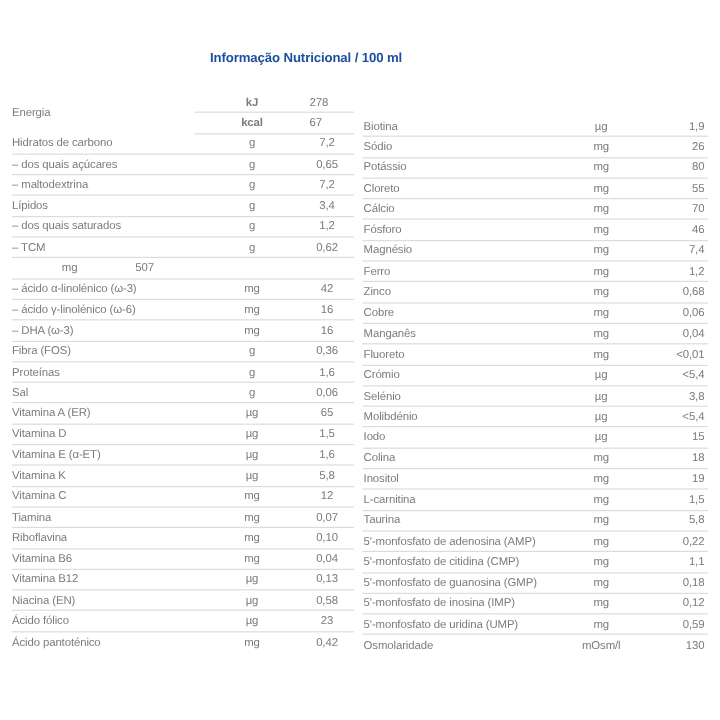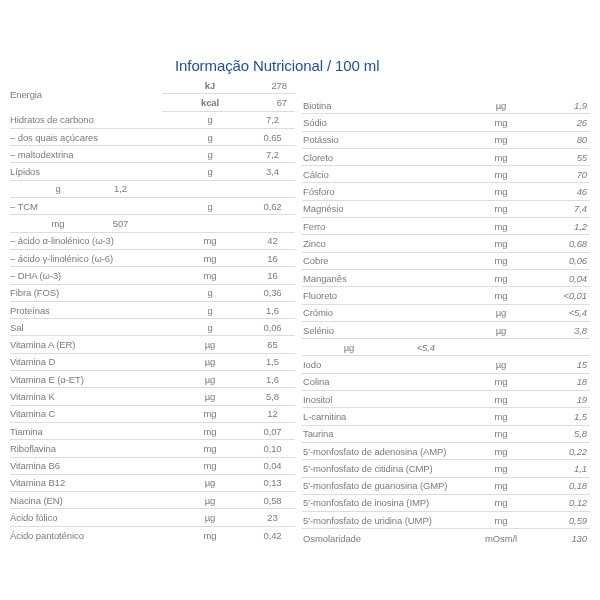--- a/index.html
+++ b/index.html
@@ -11,23 +11,23 @@
   .page {
     position: relative;
     width: 600px;
     height: 600px;
     background: #ffffff;
     overflow: hidden;
   }
   .title {
     position: absolute;
     left: 175px;
-    top: 57px;
-    font-size: 15px;
-    font-weight: normal;
+    top: 43px;
+    font-size: 11px;
+    font-weight: bold;
     color: #1d4e9e;
     letter-spacing: -0.1px;
     white-space: nowrap;
   }
   .table {
     position: absolute;
     font-size: 9.5px;
     color: #7b7b7b;
     letter-spacing: -0.1px;
   }
@@ -46,38 +46,38 @@
   .cell { white-space: nowrap; overflow: visible; }
 
   
   .table-left .cell.label { width: 152px; }
   .table-left .cell.unit  { width: 96px; text-align: center; }
   .table-left .cell.value { width: 37px; text-align: center; padding-right: 8px; box-sizing: border-box; }
 
   
   .table-right .cell.label { width: 152px; padding-left: 1px; box-sizing: border-box; }
   .table-right .cell.unit  { width: 94px; text-align: center; }
-  .table-right .cell.value { width: 42px; text-align: right; padding-right: 3px; box-sizing: border-box; font-style: italic; }
+  .table-right .cell.value { width: 42px; text-align: right; padding-right: 3px; box-sizing: border-box; }
 
   
   .energia-row {
     display: flex;
     align-items: center;
   }
   .energia-row .cell.label { width: 152px; }
   .energia-sub { width: 133px; }
   .energia-sub .subrow {
     display: flex;
     align-items: center;
     height: 17.3px;
     box-sizing: border-box;
     border-bottom: 1px solid #dcdcdc;
   }
   .energia-sub .subrow .cell.unit  { width: 96px; text-align: center; font-weight: bold; }
-  .energia-sub .subrow .cell.value { width: 37px; text-align: right; padding-right: 8px; box-sizing: border-box; }
+  .energia-sub .subrow .cell.value { width: 37px; text-align: left; padding-right: 8px; box-sizing: border-box; }
 </style>
 </head>
 <body>
 
 <div class="page">
 
   <div class="title">Informação Nutricional / 100 ml</div>
 
   <div class="table table-left" id="left-table">
     <div class="energia-row">
@@ -108,20 +108,21 @@
         <span class="cell label">– maltodextrina</span>
         <span class="cell unit">g</span>
         <span class="cell value">7,2</span>
       </div>
       <div class="row">
         <span class="cell label">Lípidos</span>
         <span class="cell unit">g</span>
         <span class="cell value">3,4</span>
       </div>
       <div class="row">
+        <span class="cell label">– dos quais saturados</span>
         <span class="cell unit">g</span>
         <span class="cell value">1,2</span>
       </div>
       <div class="row">
         <span class="cell label">– TCM</span>
         <span class="cell unit">g</span>
         <span class="cell value">0,62</span>
       </div>
       <div class="row">
         <span class="cell unit">mg</span>
@@ -285,20 +286,21 @@
         <span class="cell label">Crómio</span>
         <span class="cell unit">µg</span>
         <span class="cell value">&lt;5,4</span>
       </div>
       <div class="row">
         <span class="cell label">Selénio</span>
         <span class="cell unit">µg</span>
         <span class="cell value">3,8</span>
       </div>
       <div class="row">
+        <span class="cell label">Molibdénio</span>
         <span class="cell unit">µg</span>
         <span class="cell value">&lt;5,4</span>
       </div>
       <div class="row">
         <span class="cell label">Iodo</span>
         <span class="cell unit">µg</span>
         <span class="cell value">15</span>
       </div>
       <div class="row">
         <span class="cell label">Colina</span>

